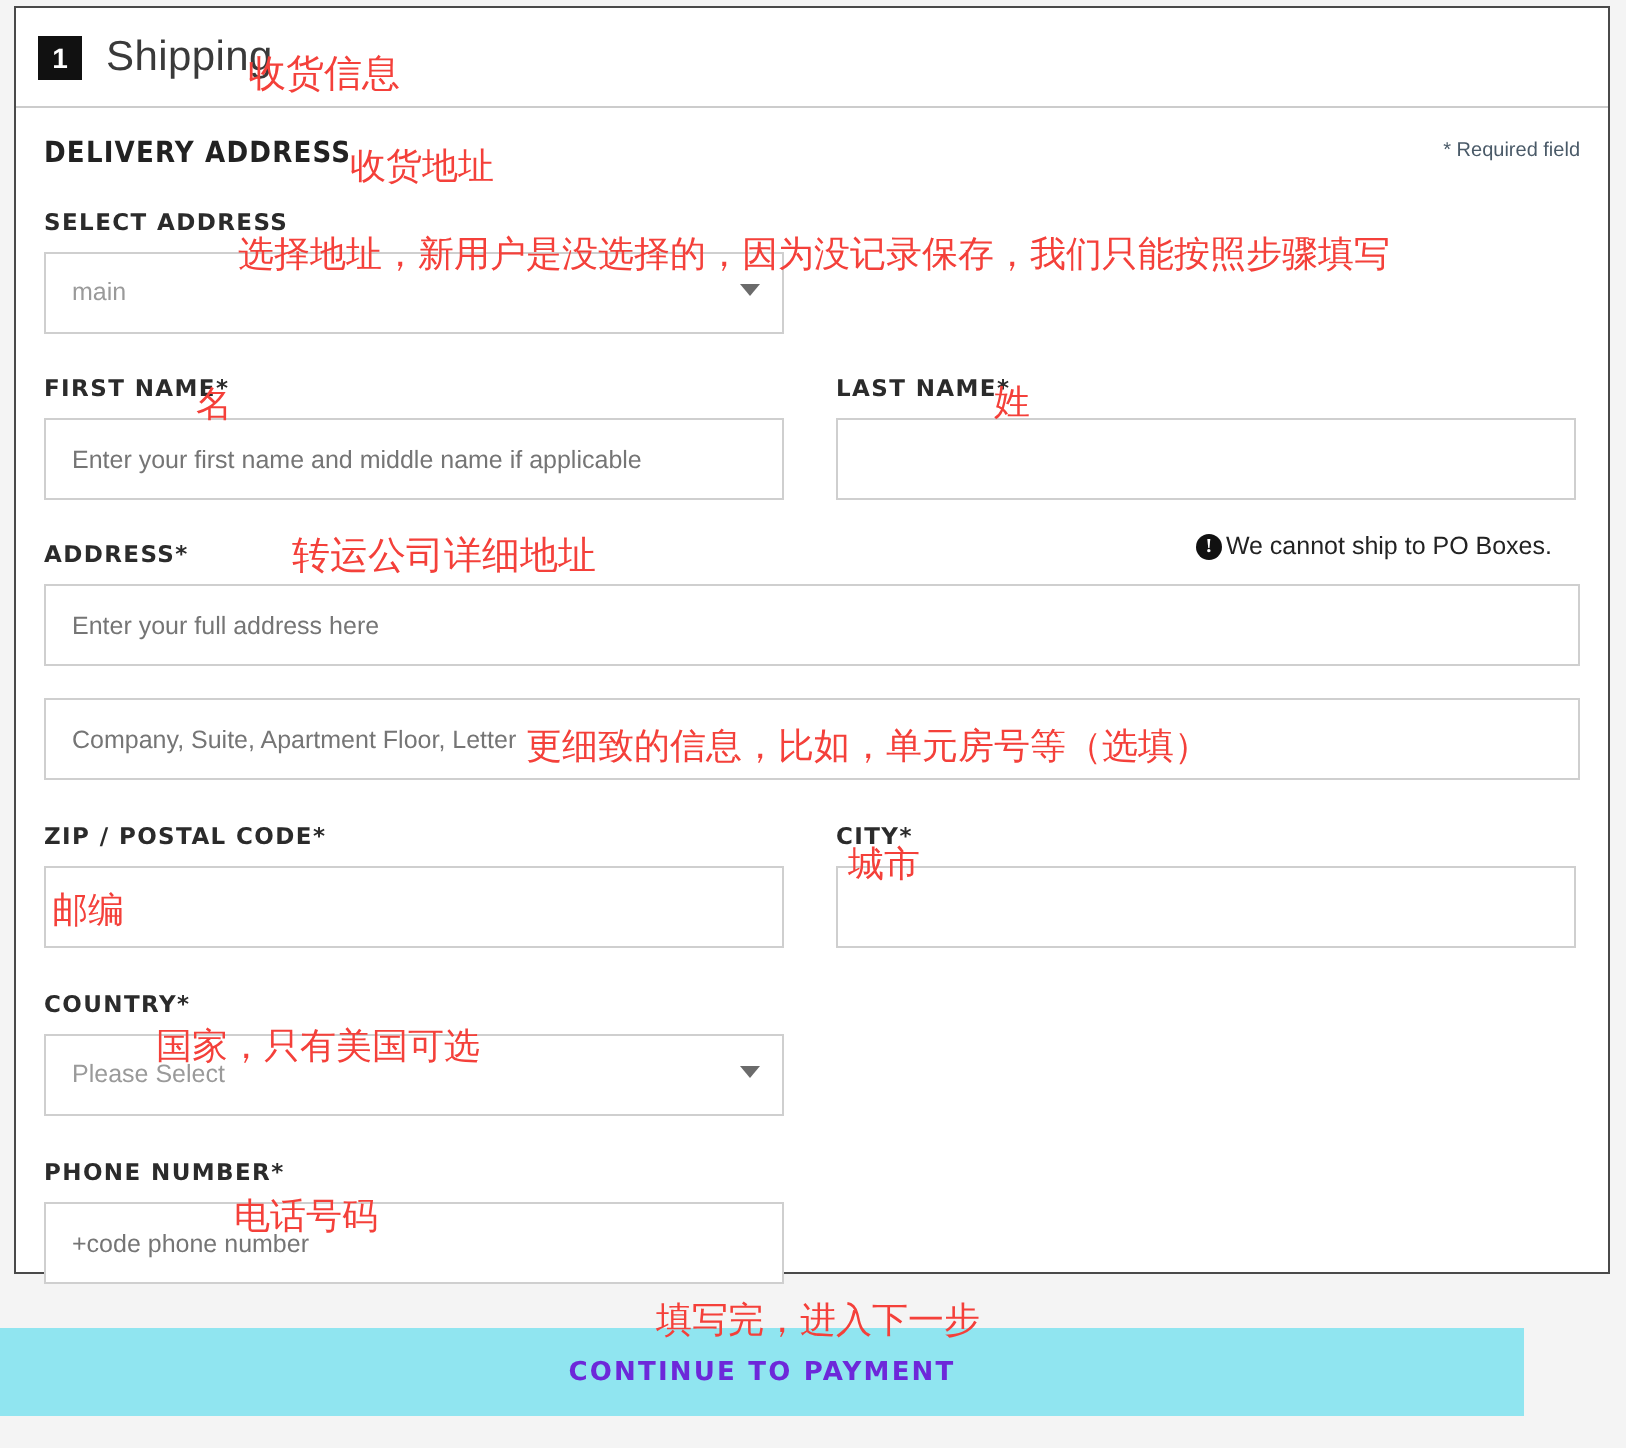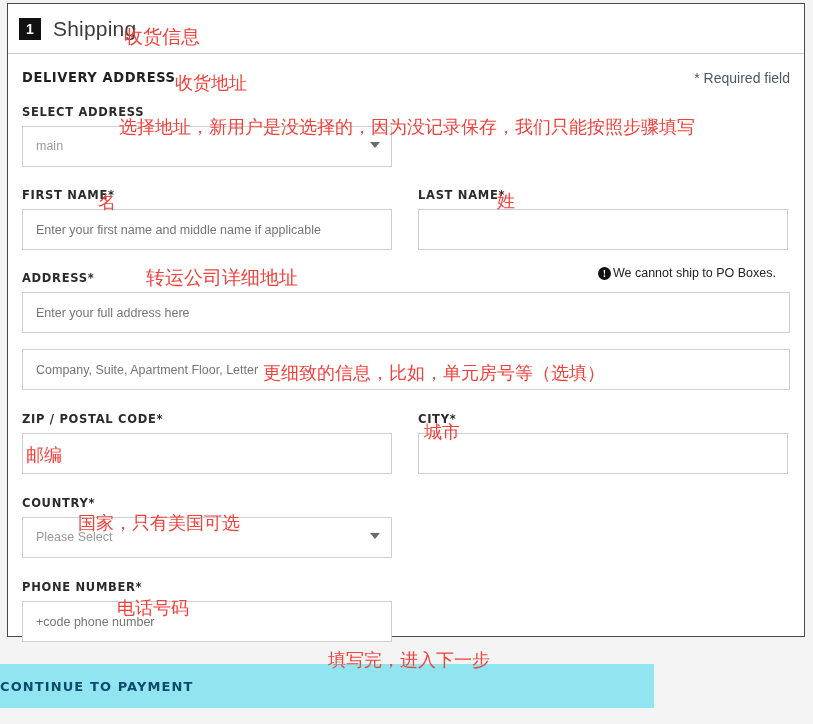--- a/index.html
+++ b/index.html
@@ -65,21 +65,21 @@
     color: #222222;
     letter-spacing: 0.6px;
     font-family: "DejaVu Sans", sans-serif;
     font-stretch: condensed;
     display: inline-block;
   }
   .required-note {
     position: absolute;
     right: 14px;
     top: 16px;
-    font-size: 14px;
+    font-size: 10px;
     color: #4a5a68;
   }
   .field-label {
     font-size: 11.5px;
     font-weight: bold;
     color: #2b2b2b;
     letter-spacing: 0.7px;
     font-family: "DejaVu Sans", sans-serif;
     display: inline-block;
   }
@@ -141,26 +141,27 @@
     font-weight: bold;
     line-height: 13px;
     text-align: center;
     margin-right: 2px;
     font-family: "Liberation Serif", serif;
   }
   .cta {
     position: absolute;
     left: 0;
     top: 664px;
-    width: 654px;
+    width: 762px;
     height: 44px;
     background: #90e5f0;
     display: flex;
     align-items: center;
-    color: #0c4a6e;
+    justify-content: center;
+    color: #6d28d9;
     font-size: 13px;
     font-weight: bold;
     letter-spacing: 1.1px;
     font-family: "DejaVu Sans", sans-serif;
   }
   .anno {
     position: absolute;
     color: #f4403a;
     font-family: "DejaVu Sans", sans-serif;
     white-space: nowrap;

